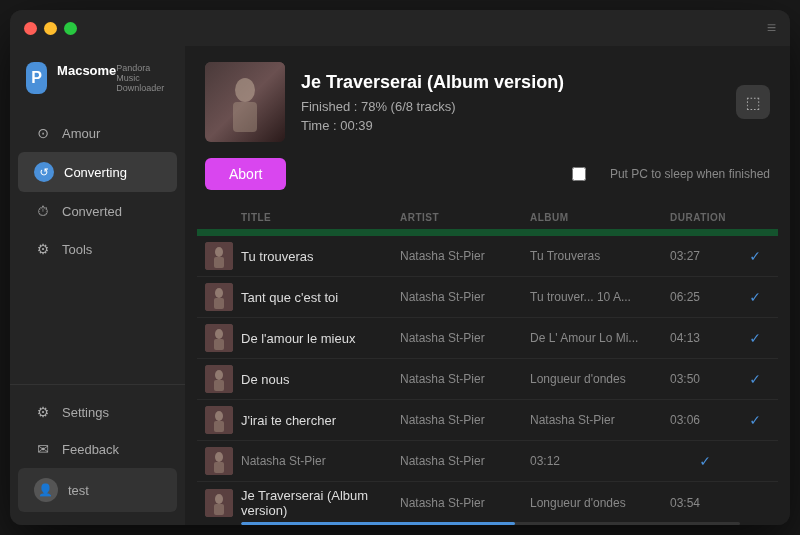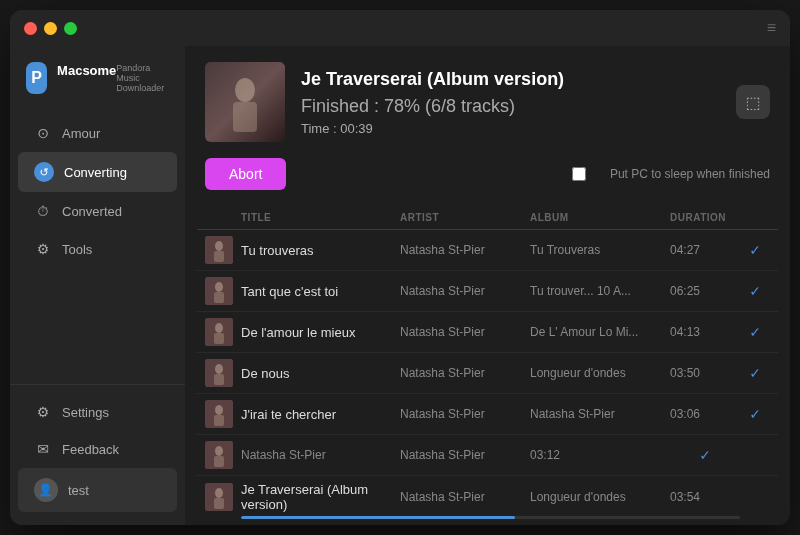--- a/index.html
+++ b/index.html
@@ -190,21 +190,21 @@
       flex: 1;
     }
     .track-title {
       color: #ffffff;
       font-size: 18px;
       font-weight: 600;
       margin-bottom: 6px;
     }
     .track-progress {
       color: #aaa;
-      font-size: 18px;
+      font-size: 13px;
       margin-bottom: 4px;
     }
     .track-time {
       color: #aaa;
       font-size: 13px;
     }
     .export-btn {
       width: 34px;
       height: 34px;
       background: #3a3a3a;
@@ -257,21 +257,21 @@
     .table-area::-webkit-scrollbar-track { background: transparent; }
     .table-area::-webkit-scrollbar-thumb { background: #444; border-radius: 2px; }
     .table-header {
       display: grid;
       grid-template-columns: 36px 1fr 130px 140px 70px 30px;
       padding: 6px 8px;
       color: #666;
       font-size: 10px;
       font-weight: 600;
       letter-spacing: 0.5px;
-      border-bottom: 1px solid #14532d;
+      border-bottom: 7px solid #14532d;
     }
     .table-row {
       display: grid;
       grid-template-columns: 36px 1fr 130px 140px 70px 30px;
       padding: 6px 8px;
       align-items: center;
       border-bottom: 1px solid #2a2a2a;
     }
     .row-thumb {
       width: 28px;
@@ -412,21 +412,21 @@
           <div class="row-thumb">
             <svg width="28" height="28">
                 <rect width="28" height="28" fill="#5a4040"></rect>
                 <ellipse cx="14" cy="10" rx="4" ry="5" fill="rgba(200,180,160,0.5)"></ellipse>
                 <rect x="9" y="15" width="10" height="11" rx="2" fill="rgba(180,160,140,0.4)"></rect>
               </svg>
           </div>
           <div class="row-title">Tu trouveras</div>
           <div class="row-artist">Natasha St-Pier</div>
           <div class="row-album">Tu Trouveras</div>
-          <div class="row-duration">04:27</div>
+          <div class="row-duration">03:27</div>
           <div class="row-check">✓</div>
         </div>
 
         <div class="table-row">
           <div class="row-thumb">
             <svg width="28" height="28">
                 <rect width="28" height="28" fill="#5a4040"></rect>
                 <ellipse cx="14" cy="10" rx="4" ry="5" fill="rgba(200,180,160,0.5)"></ellipse>
                 <rect x="9" y="15" width="10" height="11" rx="2" fill="rgba(180,160,140,0.4)"></rect>
               </svg>

